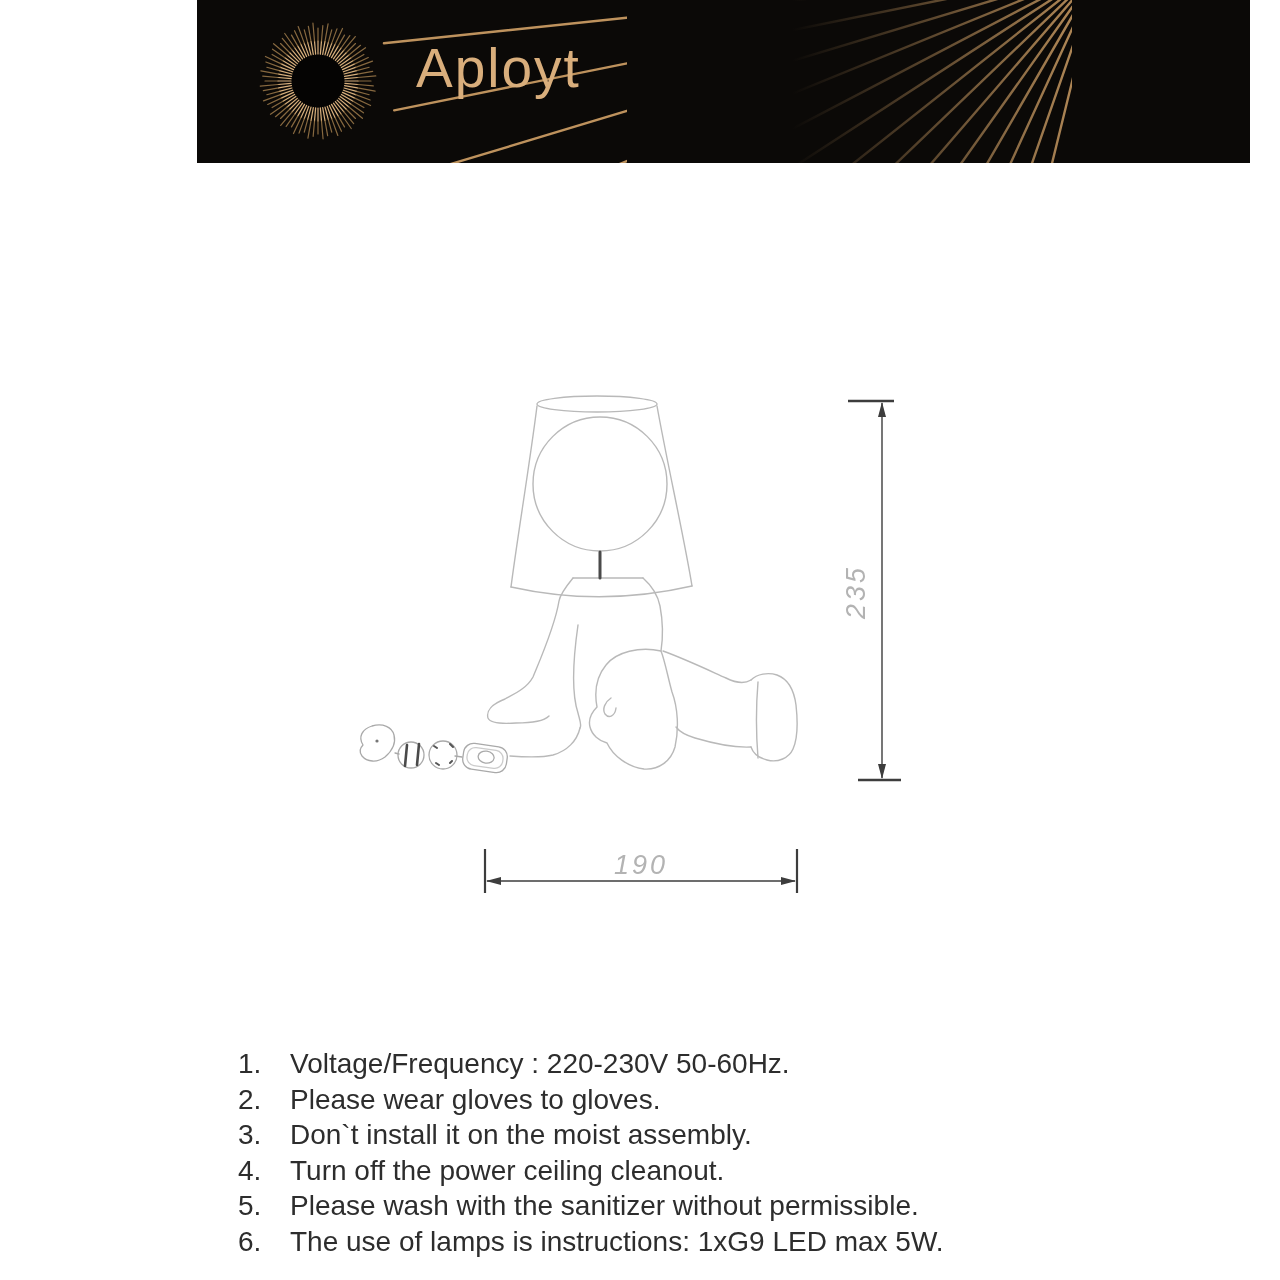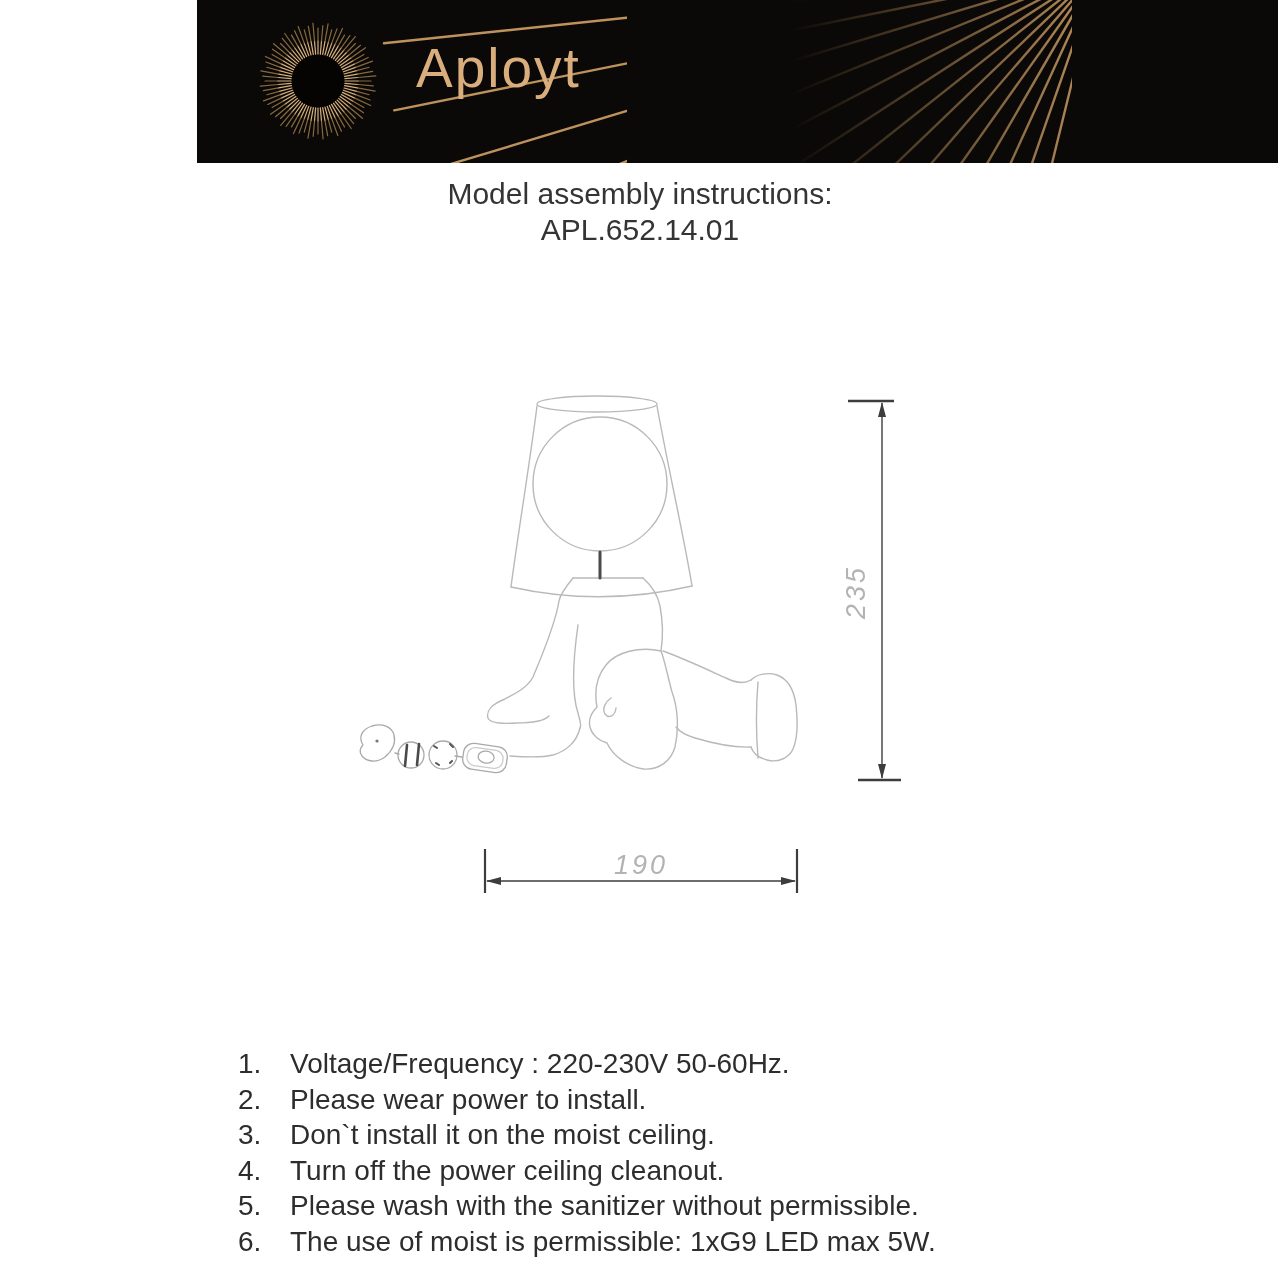--- a/index.html
+++ b/index.html
@@ -8,21 +8,21 @@
     background:#ffffff;
     font-family:"Liberation Sans",sans-serif;
     position:relative;
     overflow:hidden;
   }
   .page{position:absolute;left:0;top:0;width:1280px;height:1280px;background:#ffffff;}
 
   
   .header{
     position:absolute;left:197px;top:0;width:1053px;height:163px;
-    background:#0b0907;overflow:hidden;padding-left:28px;
+    background:#0b0907;overflow:hidden;
   }
   .header-deco{position:absolute;left:0;top:0;width:875px;height:163px;overflow:hidden;}
   .brand{
     position:absolute;left:219px;top:38px;
     font-size:55px;line-height:60px;font-weight:400;
     color:#d9ae7c;letter-spacing:2px;
   }
 
   
   .title{
@@ -220,24 +220,20 @@
           <line x1="903" y1="-32" x2="543" y2="591.5382907247958" stroke="#c89a62" stroke-width="2.4" opacity="0.95" stroke-linecap="round"></line>
           <line x1="903" y1="-32" x2="603.2778295725111" y2="622.6499985138894" stroke="#c89a62" stroke-width="2.4" opacity="0.95" stroke-linecap="round"></line>
           <line x1="903" y1="-32" x2="666.2160143482201" y2="647.9509865709864" stroke="#c89a62" stroke-width="2.4" opacity="0.95" stroke-linecap="round"></line>
           <line x1="903" y1="-32" x2="731.2559105434218" y2="667.216681534938" stroke="#c89a62" stroke-width="2.4" opacity="0.95" stroke-linecap="round"></line>
         </g>
       <rect x="430" y="0" width="473" height="163" fill="url(#fadeL)"></rect>
     </svg>
     <span class="brand">Aployt</span>
   </div>
 
-  <div class="title">
-    <div>Model assembly instructions:</div>
-    <div>APL.652.14.01</div>
-  </div>
 
   <svg class="diagram" viewBox="340 385 580 515">
 
     <g stroke="#b9b9b9" fill="none" stroke-width="1.4" stroke-linecap="round">
 
       <ellipse cx="597" cy="404" rx="60" ry="8"></ellipse>
       <path d="M537,406 C530,462 517,540 511,587"></path>
       <path d="M657,406 C667,462 685,542 692,586"></path>
       <path d="M511,587 Q601,607 692,586"></path>
 
@@ -299,33 +295,33 @@
     </g>
   </svg>
 
   <div class="instructions">
     <div class="item">
       <span class="num">1.</span>
       <span class="txt">Voltage/Frequency : 220-230V 50-60Hz.</span>
     </div>
     <div class="item">
       <span class="num">2.</span>
-      <span class="txt">Please wear power to install.</span>
+      <span class="txt">Please wear gloves to gloves.</span>
     </div>
     <div class="item">
       <span class="num">3.</span>
-      <span class="txt">Don`t install it on the moist ceiling.</span>
+      <span class="txt">Don`t install it on the moist assembly.</span>
     </div>
     <div class="item">
       <span class="num">4.</span>
       <span class="txt">Turn off the power ceiling cleanout.</span>
     </div>
     <div class="item">
       <span class="num">5.</span>
       <span class="txt">Please wash with the sanitizer without permissible.</span>
     </div>
     <div class="item">
       <span class="num">6.</span>
-      <span class="txt">The use of moist is permissible: 1xG9 LED max 5W.</span>
+      <span class="txt">The use of lamps is instructions: 1xG9 LED max 5W.</span>
     </div>
   </div>
 
 </div>
 
 </body></html>

